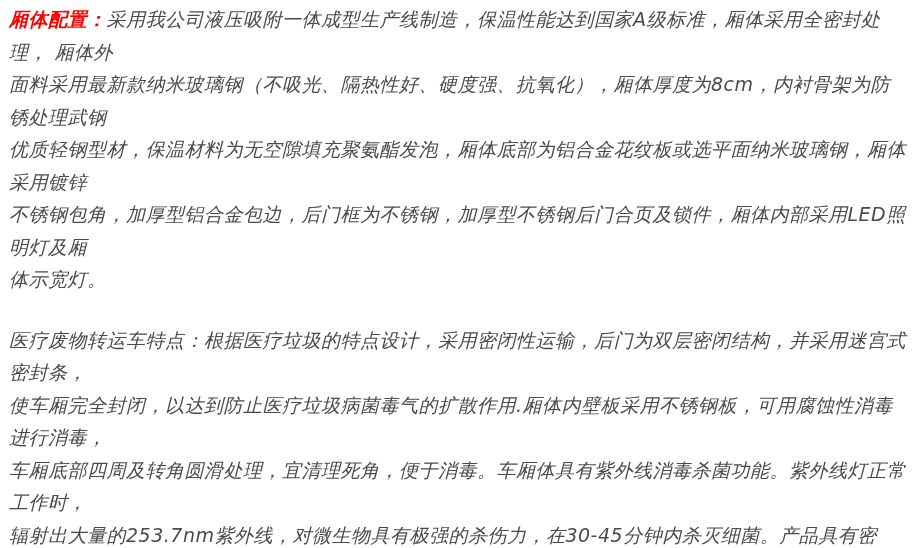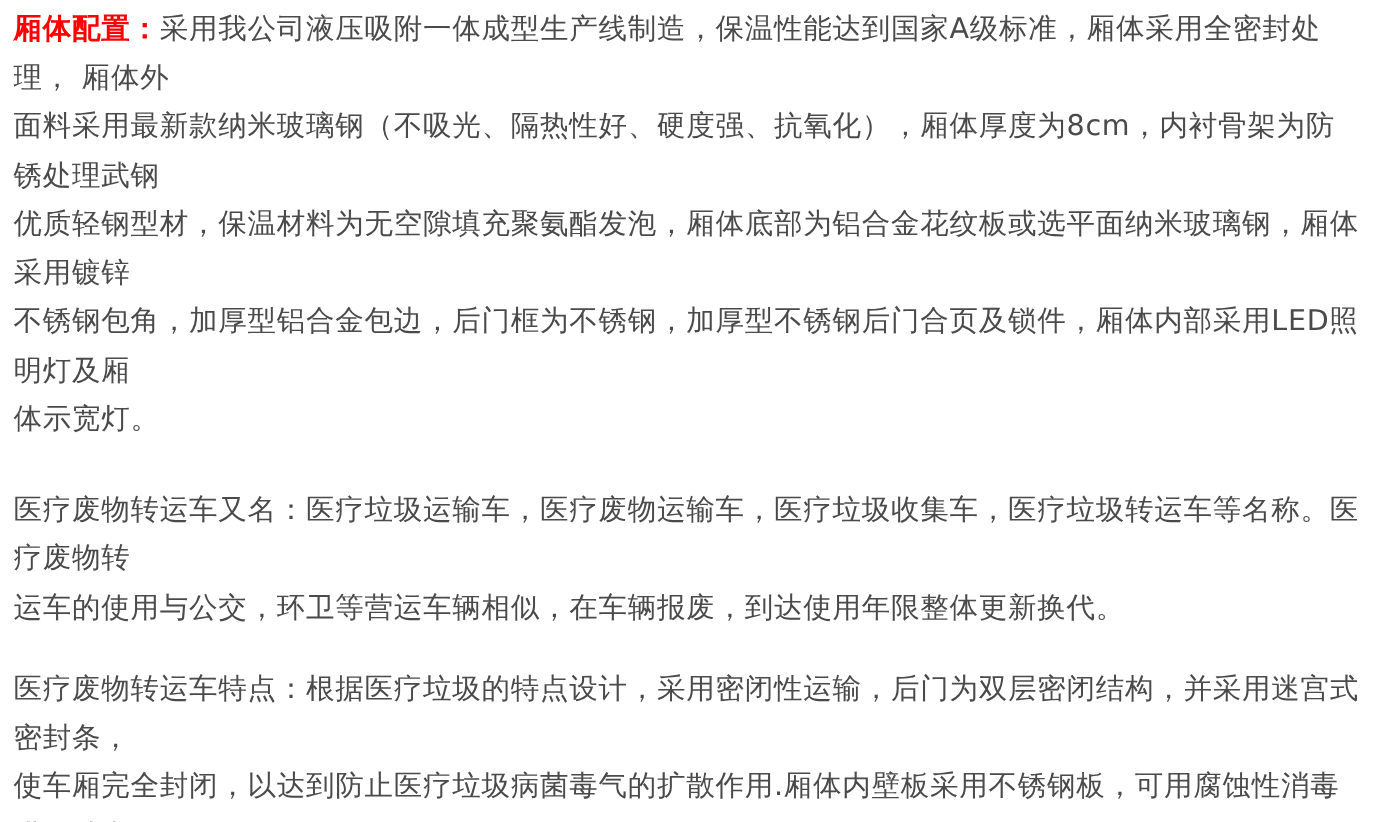--- a/index.html
+++ b/index.html
@@ -17,39 +17,38 @@
     padding: 3px 10px 0 9px;
     color: #4a4a4a;
     font-size: 19px;
     line-height: 32.5px;
     letter-spacing: 0.5px;
     text-align: left;
   }
   .doc p {
     margin: 0 0 22px 0;
     white-space: pre-line;
+    font-style: italic;
   }
   .doc p.para-1 { margin-bottom: 28px; }
   .doc p.para-3 { margin-bottom: 10px; }
   .lead-red {
     color: #ff0000;
     font-weight: bold;
   }
 </style>
 </head>
 <body>
 
 <div class="doc">
   <p class="para-1"><span class="lead-red">厢体配置：</span><span>采用我公司液压吸附一体成型生产线制造，保温性能达到国家A级标准，厢体采用全密封处理， 厢体外
 面料采用最新款纳米玻璃钢（不吸光、隔热性好、硬度强、抗氧化），厢体厚度为8cm，内衬骨架为防锈处理武钢
 优质轻钢型材，保温材料为无空隙填充聚氨酯发泡，厢体底部为铝合金花纹板或选平面纳米玻璃钢，厢体采用镀锌
 不锈钢包角，加厚型铝合金包边，后门框为不锈钢，加厚型不锈钢后门合页及锁件，厢体内部采用LED照明灯及厢
 体示宽灯。</span></p>
-  <p class="para-2">医疗废物转运车又名：医疗垃圾运输车，医疗废物运输车，医疗垃圾收集车，医疗垃圾转运车等名称。医疗废物转
-运车的使用与公交，环卫等营运车辆相似，在车辆报废，到达使用年限整体更新换代。</p>
   <p class="para-3">医疗废物转运车特点：根据医疗垃圾的特点设计，采用密闭性运输，后门为双层密闭结构，并采用迷宫式密封条，
 使车厢完全封闭，以达到防止医疗垃圾病菌毒气的扩散作用.厢体内壁板采用不锈钢板，可用腐蚀性消毒进行消毒，
 车厢底部四周及转角圆滑处理，宜清理死角，便于消毒。车厢体具有紫外线消毒杀菌功能。紫外线灯正常工作时，
 辐射出大量的253.7nm紫外线，对微生物具有极强的杀伤力，在30-45分钟内杀灭细菌。产品具有密闭、防渗、防
 尘等性能；具备抗菌、阻燃、耐腐蚀、易清洗消毒等功能。根据“医疗废物管理条例”规定，医疗废物转运车辆必
 须采用带有“医疗废物”标识和符合环保要求的专用车辆。</p>
 
 </div>
 
 </body></html>

